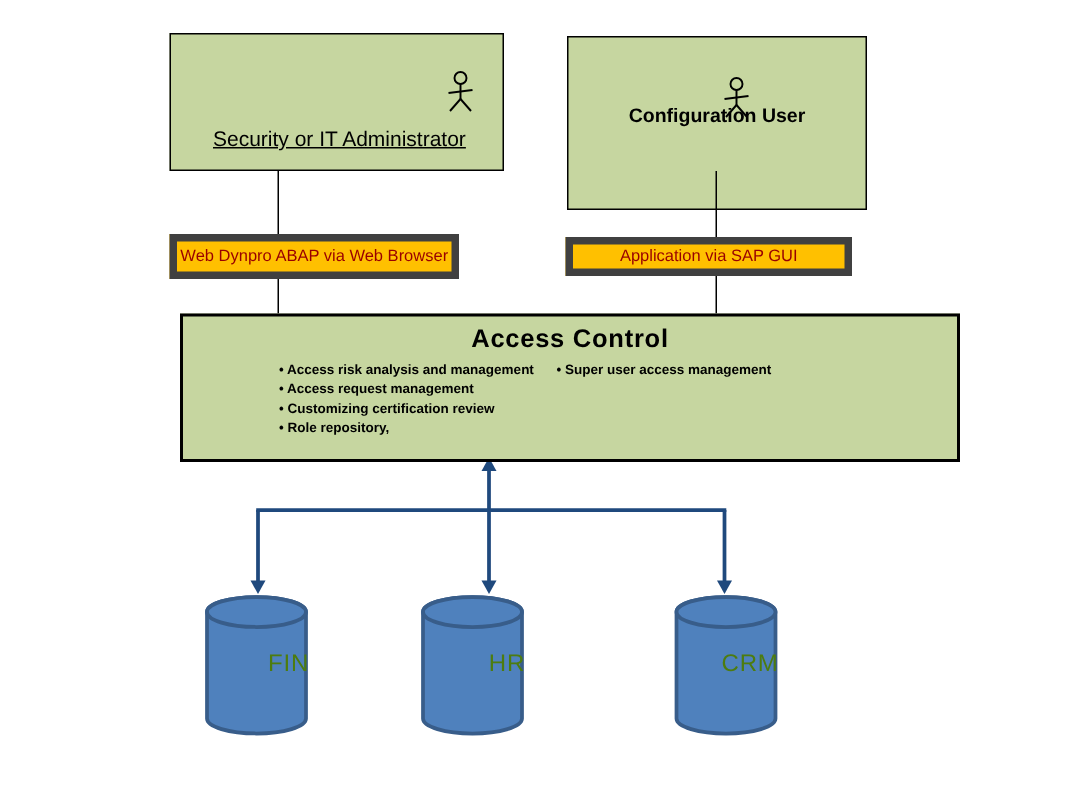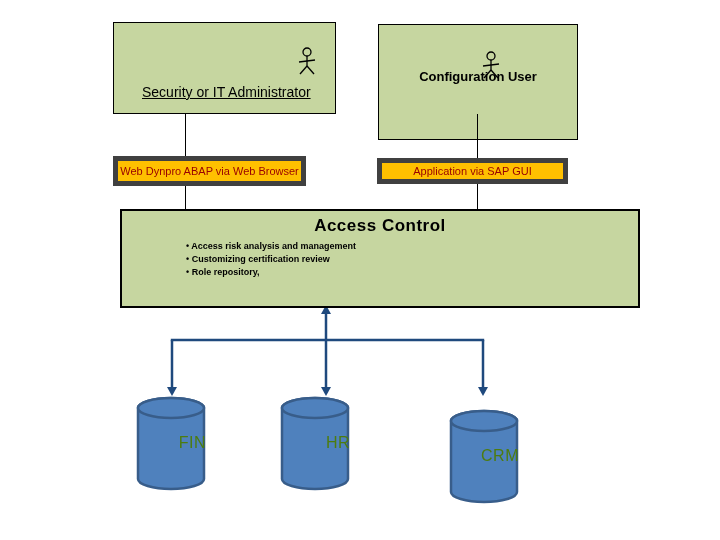--- a/index.html
+++ b/index.html
@@ -50,21 +50,21 @@
     position:absolute;top:29px;margin:0;padding:0;list-style:none;
     font-size:9px;color:#000;line-height:13px;
   }
   #ac-col-left{left:64px;}
   #ac-col-right{left:249px;}
   .ac-col li::before{content:"• ";}
   #arrow-layer{position:absolute;left:0;top:0;z-index:0;}
   .cylinder{position:absolute;width:70px;height:95px;z-index:2;}
   #cyl-fin{left:136px;top:396px;}
   #cyl-hr{left:280px;top:396px;}
-  #cyl-crm{left:449px;top:409px;}
+  #cyl-crm{left:449px;top:396px;}
   .cyl-label{
     position:absolute;top:38px;width:100%;text-align:right;
     color:#4d7c0f;font-size:16px;letter-spacing:0.5px;
   }
 </style>
 </head>
 <body>
 
 <div id="slide">
 
@@ -114,24 +114,26 @@
     <span>Web Dynpro ABAP via Web Browser</span>
   </div>
   <div id="box-sap-gui" class="orange-box">
     <span>Application via SAP GUI</span>
   </div>
 
   <div id="box-access-control">
     <div id="ac-title">Access Control</div>
     <ul id="ac-col-left" class="ac-col">
       <li>Access risk analysis and management</li>
+      <li>Access request management</li>
       <li>Customizing certification review</li>
       <li>Role repository,</li>
     </ul>
     <ul id="ac-col-right" class="ac-col">
+      <li>Super user access management</li>
     </ul>
   </div>
 
   <div id="cyl-fin" class="cylinder">
     <svg width="70" height="95" viewBox="0 0 70 95">
       <path d="M2,12 A33,10 0 0 1 68,12 L68,83 A33,10 0 0 1 2,83 Z" fill="#4f81bd" stroke="#385d8a" stroke-width="2.5"></path>
       <ellipse cx="35" cy="12" rx="33" ry="10" fill="#4f81bd" stroke="#385d8a" stroke-width="2.5"></ellipse>
     </svg>
     <div class="cyl-label">FIN</div>
   </div>

